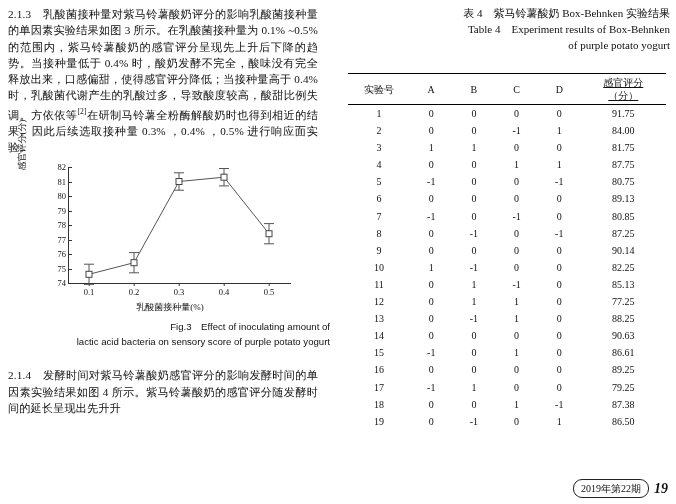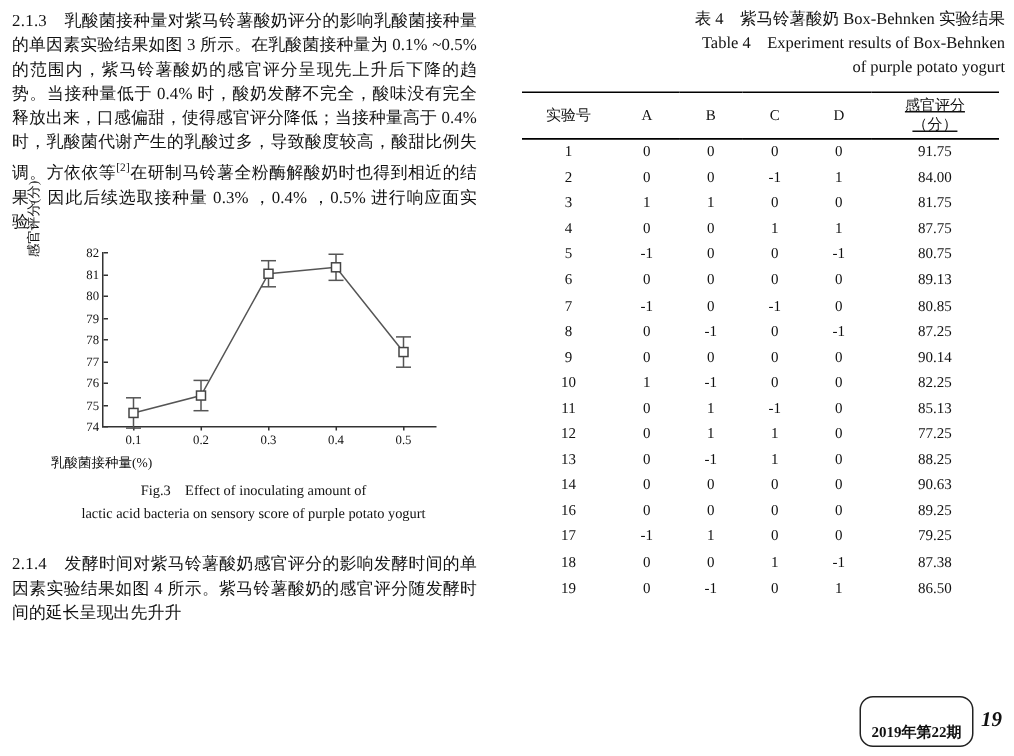--- a/index.html
+++ b/index.html
@@ -68,21 +68,21 @@
     transform-origin: left top;
     white-space: nowrap;
     text-align: center;
     color: #111;
   }
   .xlabel {
     position: absolute;
     left: 0;
     top: 140px;
     width: 272px;
-    text-align: left;
+    text-align: center;
     font-size: 9px;
   }
   .plot {
     position: absolute;
     left: 34px;
     top: 6px;
     width: 222px;
     height: 116px;
     border-left: 1px solid #333;
     border-bottom: 1px solid #333;
@@ -126,39 +126,40 @@
     position: absolute;
     left: 0;
     top: 160px;
     width: 322px;
     text-align: center;
     font-size: 10.5px;
     line-height: 15px;
   }
   .fig-caption .en {
     font-size: 9.6px;
-    font-family: Liberation Serif, serif;
+    font-family: Liberation Sans, sans-serif;
+    text-align: right;
   }
   
   .col-right {
     position: absolute;
     left: 348px;
     top: 6px;
     width: 322px;
   }
   .tbl-title {
     text-align: right;
     font-size: 11px;
     line-height: 15px;
     margin-bottom: 1px;
   }
   table.data {
     border-collapse: collapse;
     width: 318px;
-    margin-top: 8px;
+    margin-top: 20px;
     font-size: 10px;
     font-family: "Liberation Serif", serif;
   }
   table.data th, table.data td {
     text-align: center;
     padding: 0;
     height: 17.1px;
     line-height: 17.1px;
     font-weight: normal;
   }
@@ -178,24 +179,23 @@
     position: absolute;
     right: 8px;
     bottom: 6px;
     display: flex;
     align-items: center;
     gap: 5px;
   }
   .footer-box {
     border: 1px solid #222;
     border-radius: 9px;
-    padding: 17px 7px 2px 7px;
+    padding: 2px 7px 2px 7px;
     font-size: 10px;
     line-height: 13px;
-    font-weight: bold;
   }
   .footer-page {
     font-size: 14px;
     font-weight: bold;
     font-style: italic;
     font-family: "Liberation Serif", serif;
   }
 </style>
 </head>
 <body>
@@ -406,20 +406,28 @@
           </tr>
         <tr>
             <td>14</td>
             <td>0</td>
             <td>0</td>
             <td>0</td>
             <td>0</td>
             <td>90.63</td>
           </tr>
         <tr>
+            <td>15</td>
+            <td>-1</td>
+            <td>0</td>
+            <td>1</td>
+            <td>0</td>
+            <td>86.61</td>
+          </tr>
+        <tr>
             <td>16</td>
             <td>0</td>
             <td>0</td>
             <td>0</td>
             <td>0</td>
             <td>89.25</td>
           </tr>
         <tr>
             <td>17</td>
             <td>-1</td>

